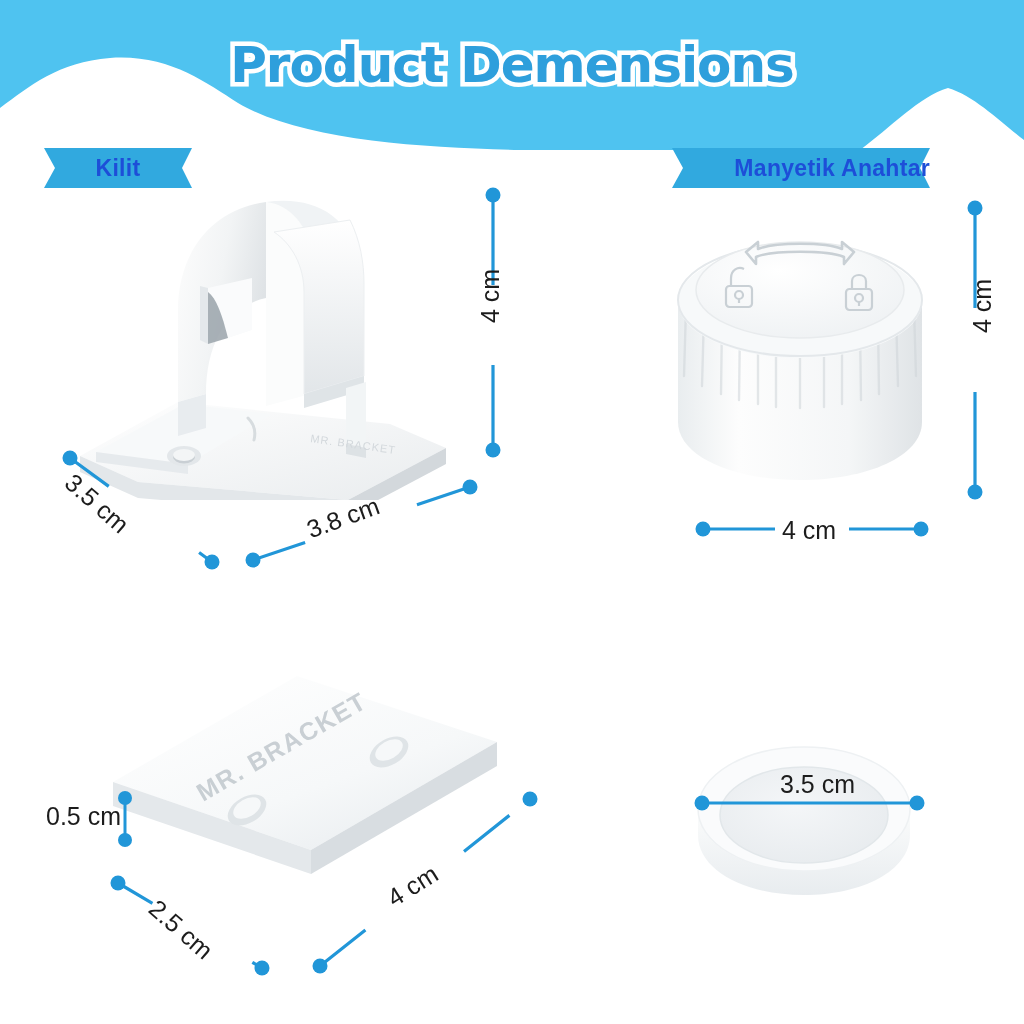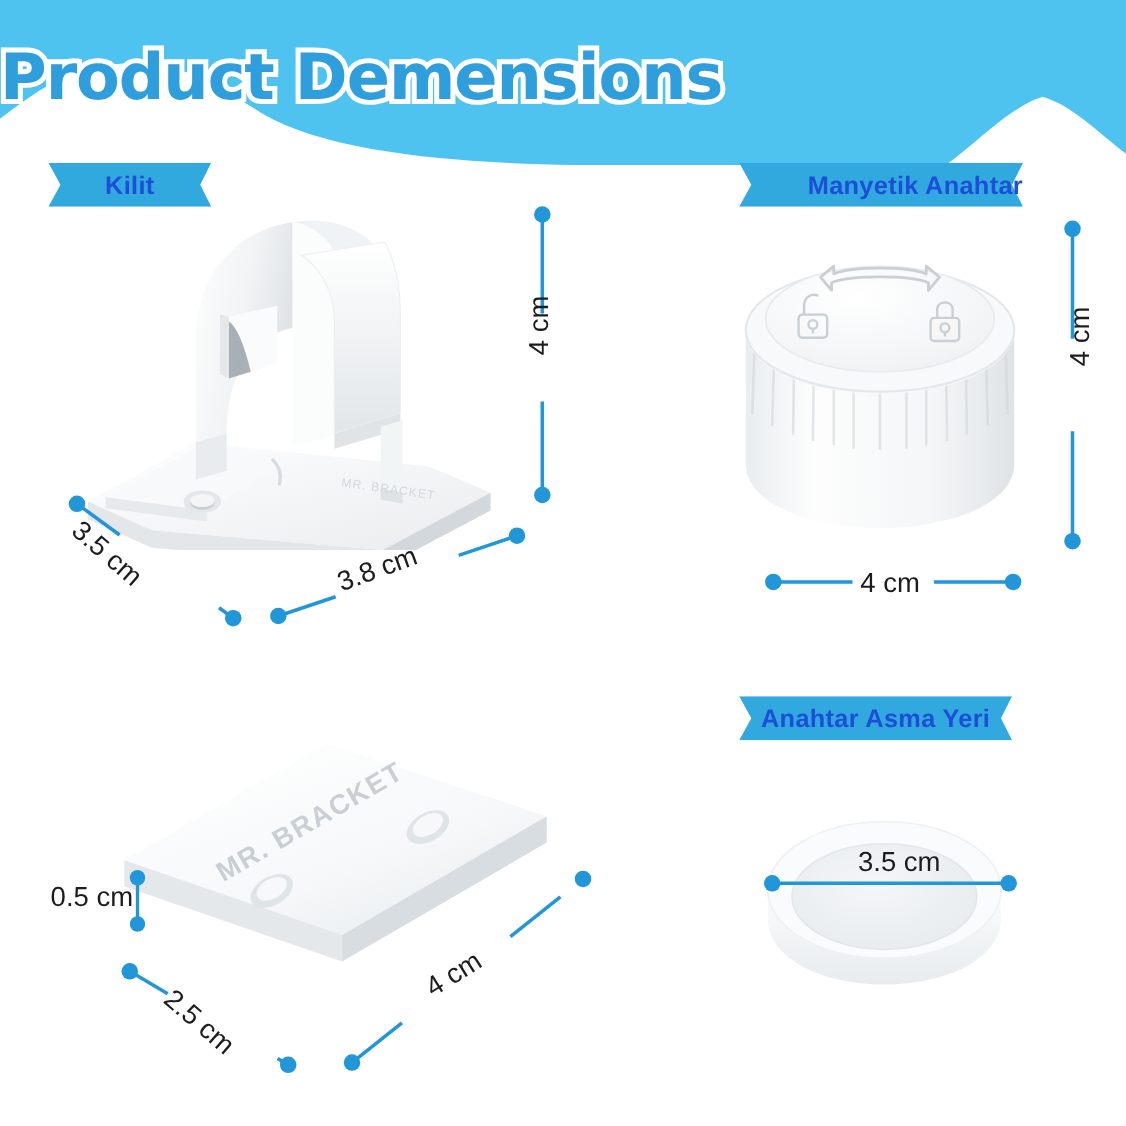--- a/index.html
+++ b/index.html
@@ -26,21 +26,22 @@
     width: 1024px;
     height: 150px;
     overflow: hidden;
   }
   .header-bg { position: absolute; left: 0; top: 0; }
 
   .title {
     position: absolute;
     left: 0; top: 36px;
     width: 1024px;
-    font-size: 58px;
+    text-align: center;
+    font-size: 50px;
     font-weight: bold;
     letter-spacing: -1px;
     color: #2e9fdc;
     -webkit-text-stroke: 9px #ffffff;
     paint-order: stroke fill;
     font-family: "DejaVu Sans", sans-serif;
     white-space: nowrap;
   }
 
   
@@ -119,26 +120,20 @@
   </div>
 
   <div class="banner banner-manyetik">
     <svg width="258" height="40" viewBox="0 0 258 40">
       <path d="M0,0 L258,0 L248,20 L258,40 L0,40 L11,20 Z" fill="#31A9DF"></path>
     </svg>
     <span>Manyetik Anahtar</span>
   </div>
 
 
-  <div class="banner banner-anahtar">
-    <svg width="248" height="40" viewBox="0 0 248 40">
-      <path d="M0,0 L248,0 L238,20 L248,40 L0,40 L11,20 Z" fill="#31A9DF"></path>
-    </svg>
-    <span>Anahtar Asma Yeri</span>
-  </div>
 
   <div class="art art-lock">
     <svg width="400" height="320" viewBox="0 0 400 320">
       <defs>
         <linearGradient id="gBaseTop" x1="0" y1="0" x2="1" y2="1">
           <stop offset="0%" stop-color="#ffffff"></stop>
             <stop offset="100%" stop-color="#e9ecee"></stop>
         </linearGradient>
         <linearGradient id="gDome" x1="0" y1="0" x2="1" y2="0.4">
           <stop offset="0%" stop-color="#fdfdfd"></stop>

